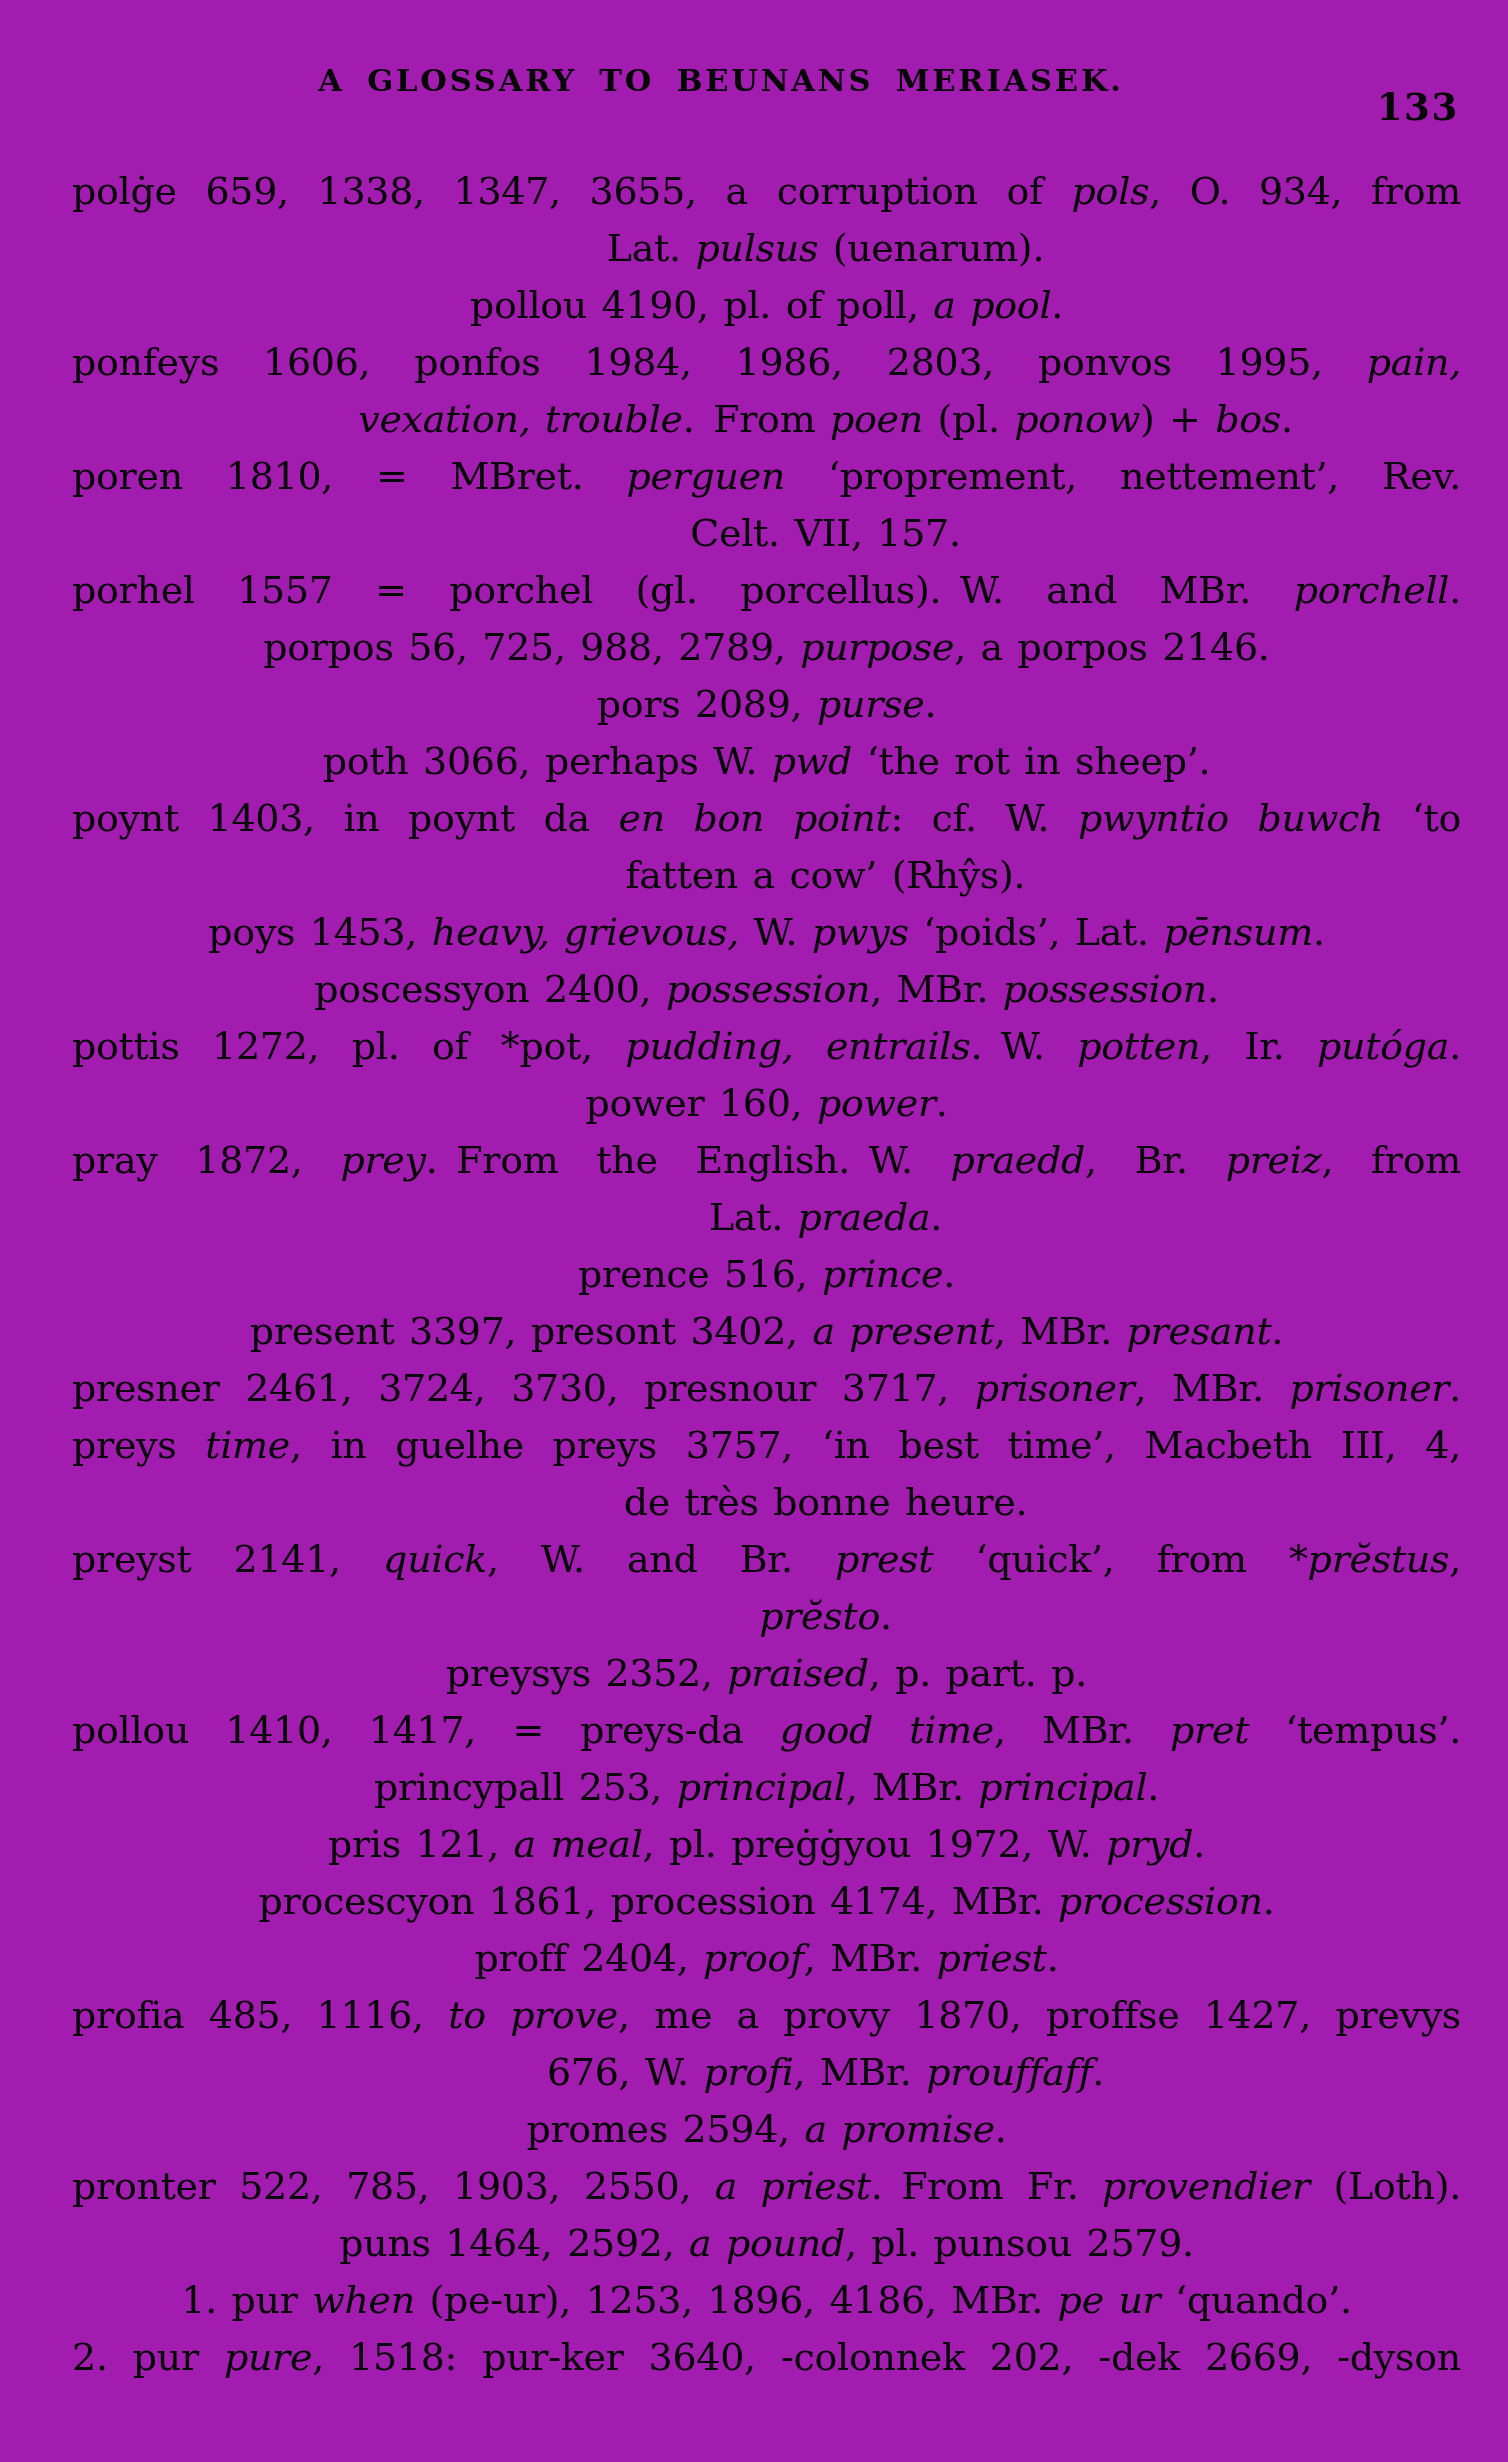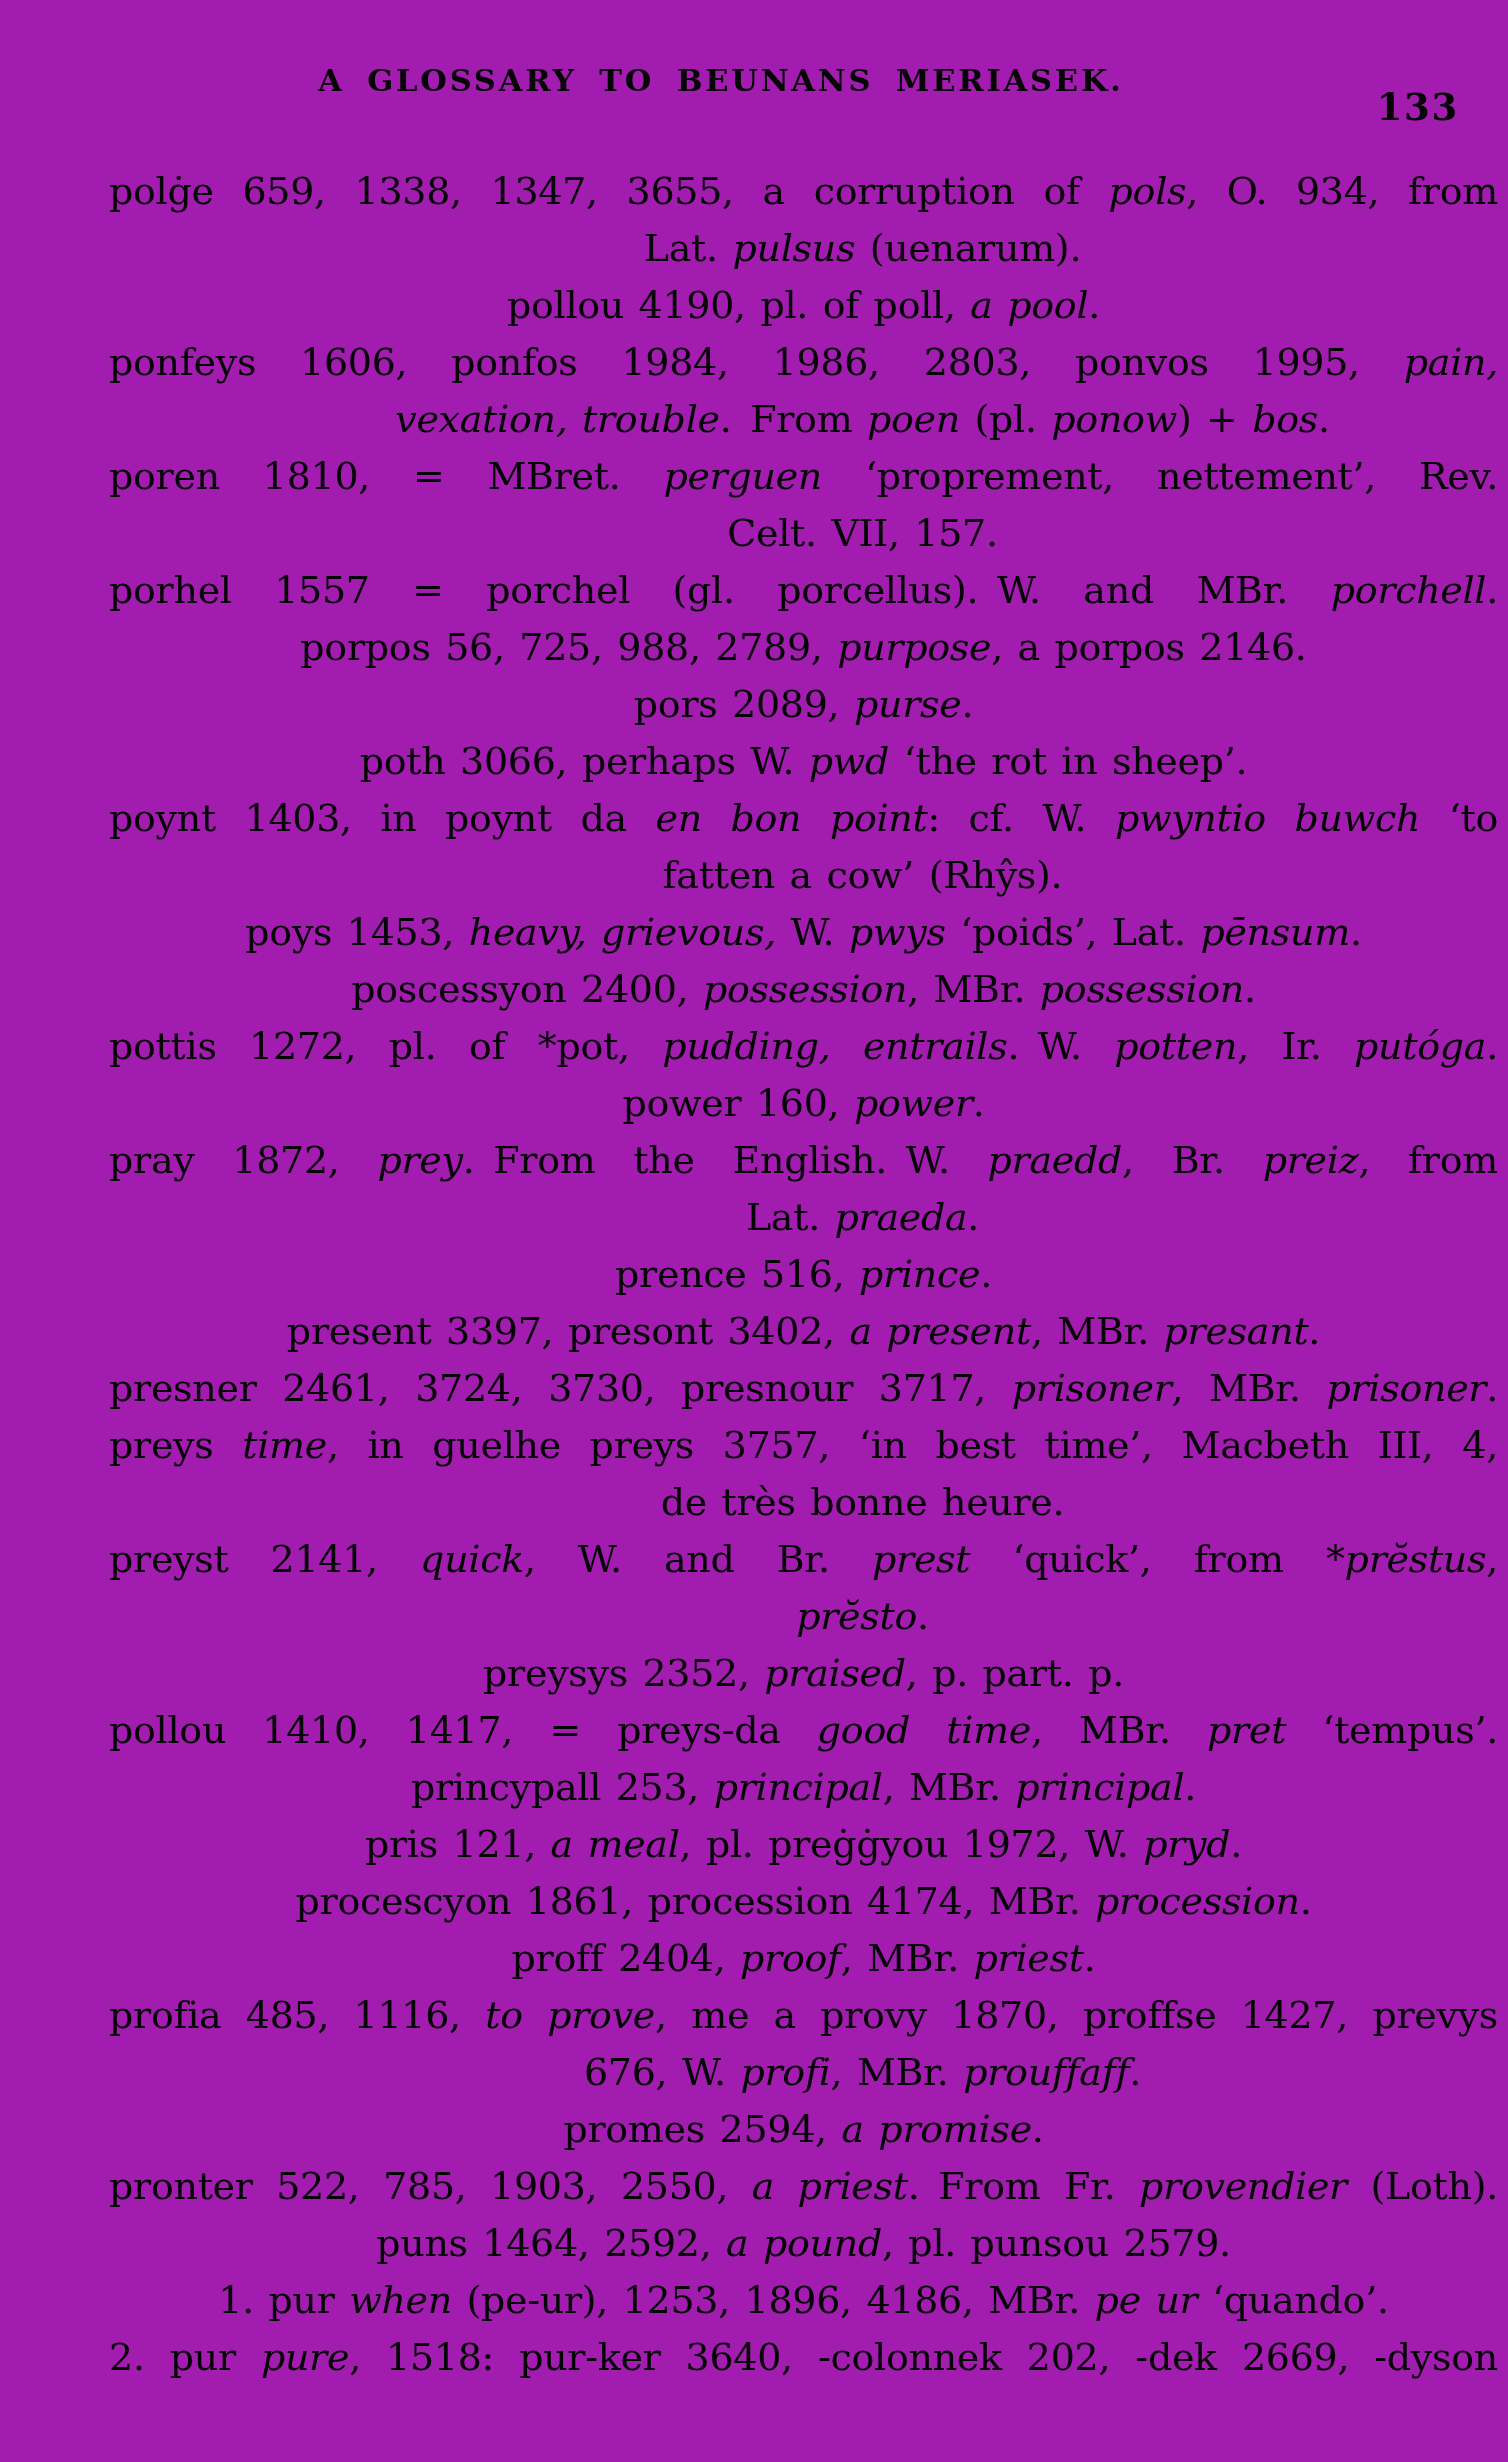--- a/index.html
+++ b/index.html
@@ -43,21 +43,20 @@
   }
   .glossary-body {
     position: absolute;
     top: 163px;
     left: 72px;
     width: 1389px;
     font-size: 38px;
     line-height: 57px;
     letter-spacing: -0.3px;
     word-spacing: 2.8px;
-    margin-left: 37px;
   }
   .line {
     text-align: center;
   }
   .line.full {
     text-align: justify;
     text-align-last: justify;
   }
   .line.indent {
     padding-left: 118px;

